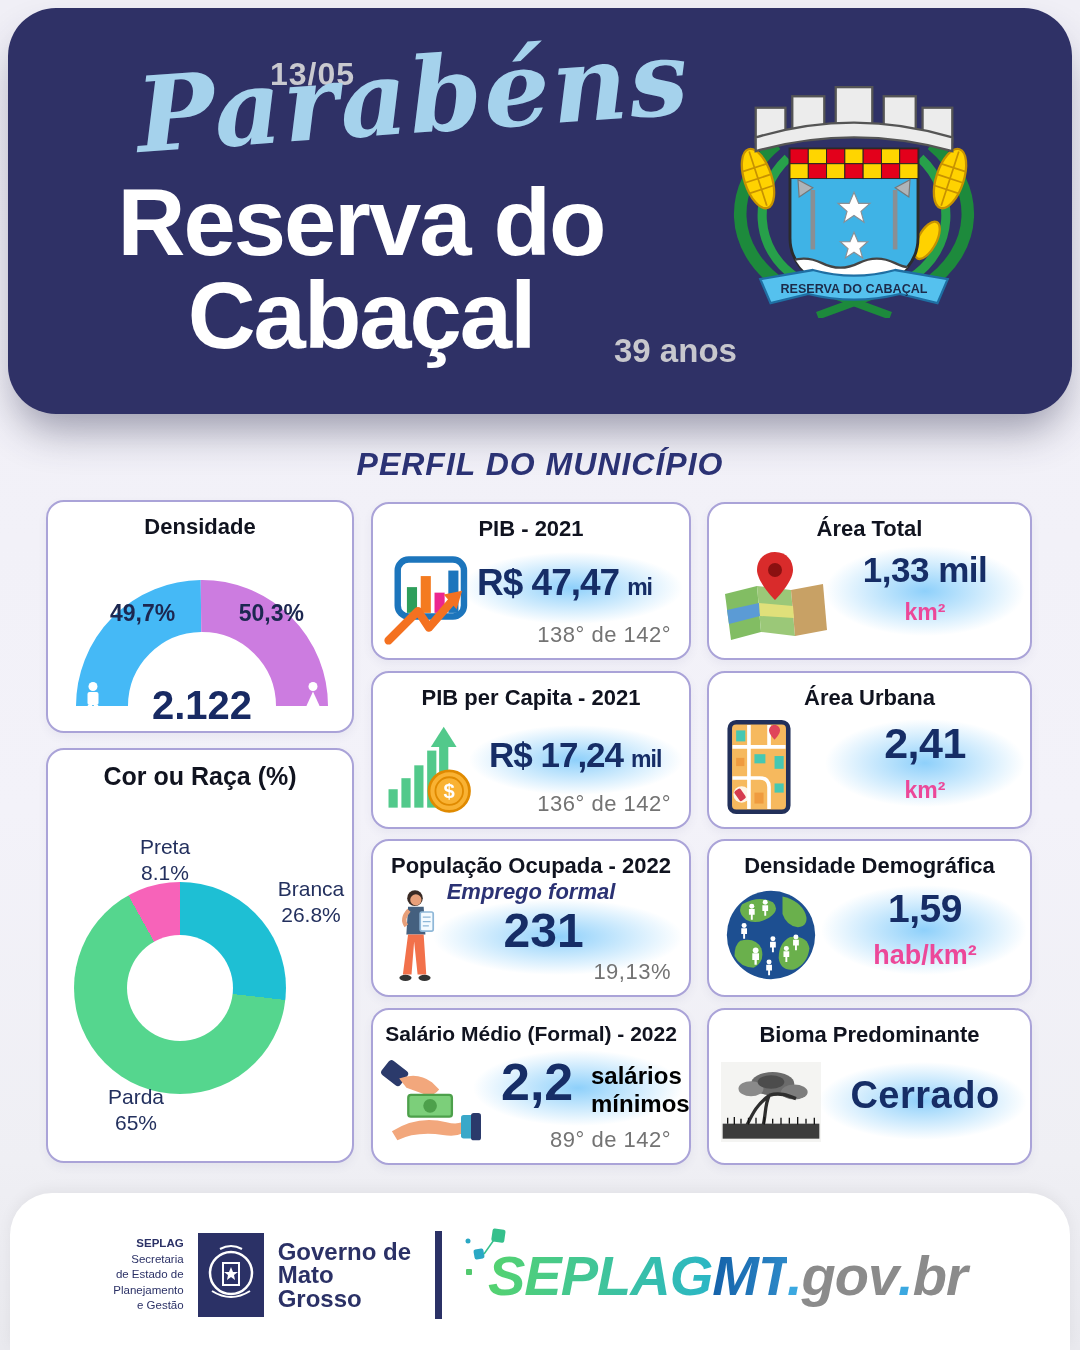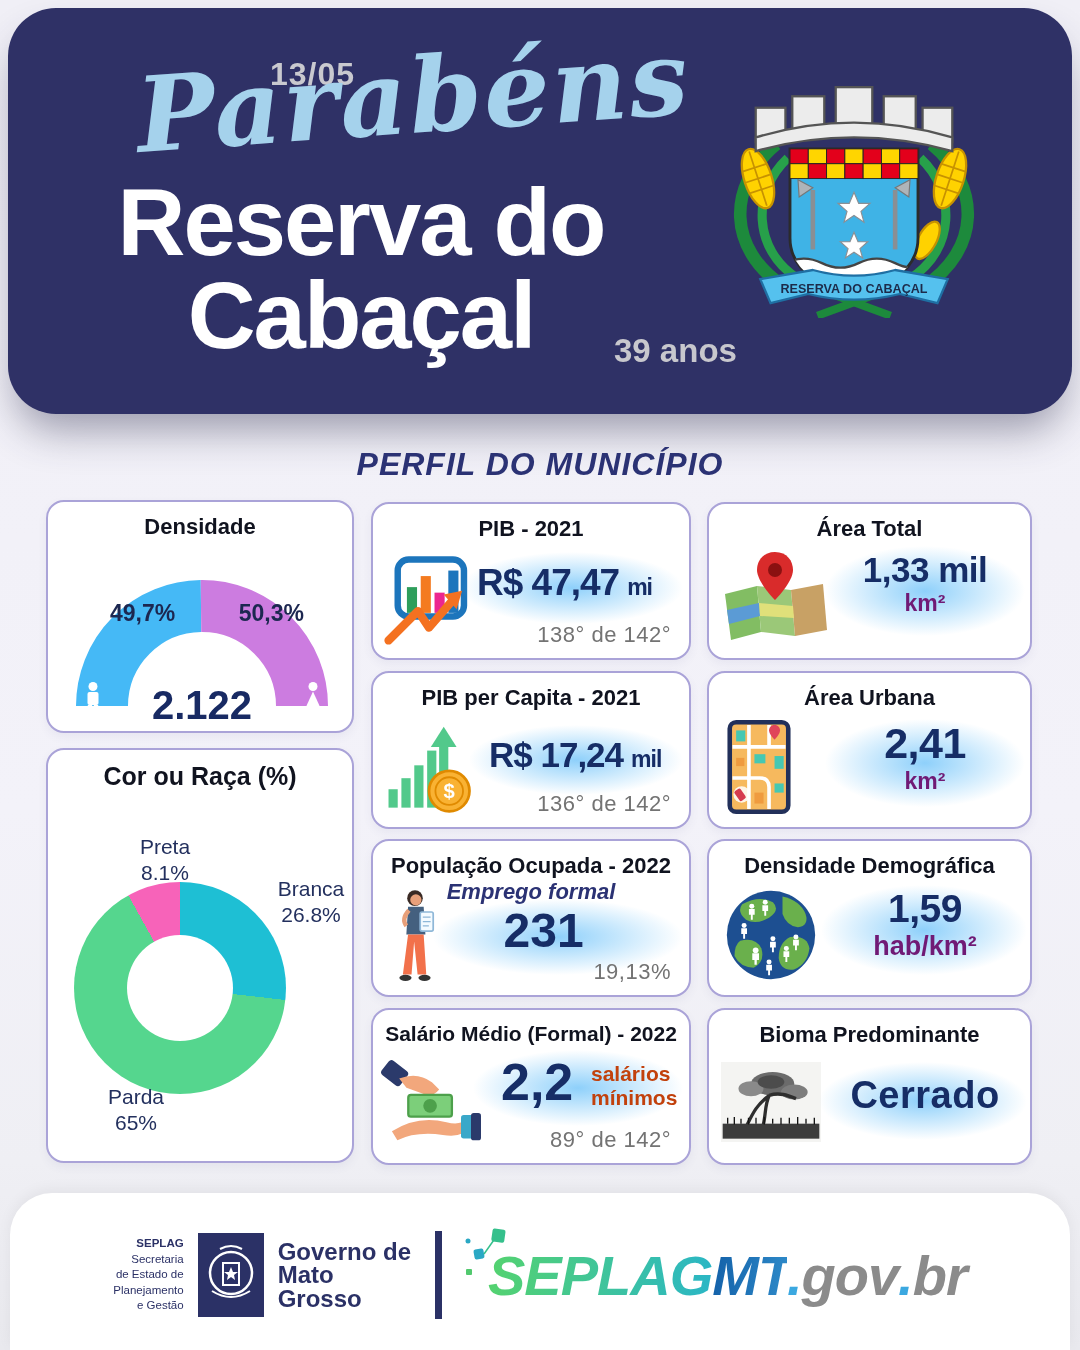--- a/index.html
+++ b/index.html
@@ -107,28 +107,28 @@
   #card-pibpc .val  { left:116px; top:62px; font-size:35px; letter-spacing:-1px;}
   .val .unit{ font-size:23px; font-weight:800; margin-left:8px; }
   .subtitle{
     position:absolute; left:60px; top:38px; width:100%; text-align:center;
     font-size:22px; font-style:italic; color:#2b3274; font-weight:600; left:0;
   }
   #card-pop .glow{ left:60px; top:58px; width:250px; height:76px; }
   #card-pop .val { left:0; top:62px; width:108%; text-align:center; font-size:48px; }
   #card-salario .glow{ left:100px; top:40px; width:210px; height:76px; }
   #card-salario .val { left:128px; top:42px; font-size:52px; }
-  .unit-stack{ position:absolute; left:218px; top:52px; z-index:2; font-size:21px; font-weight:600;
-    color:#c2410c; line-height:1.15; }
+  .unit-stack{ position:absolute; left:218px; top:52px; z-index:2; font-size:24px; font-weight:600;
+    color:#000000; line-height:1.15; }
 
   
   .r-icon{ position:absolute; left:10px; top:44px; width:112px; height:104px; }
   .rval{ position:absolute; left:120px; top:46px; width:192px; text-align:center; z-index:2; }
   .rval .big{ display:block; font-size:35px; font-weight:800; color:#162d66; letter-spacing:-0.5px;}
-  .rval .sub{ display:block; font-size:23px; font-weight:800; color:#701a75; margin-top:0; }
+  .rval .sub{ display:block; font-size:23px; font-weight:800; color:#ec4899; margin-top:9px; }
   #card-areatotal .glow{ left:116px; top:42px; width:200px; height:90px; }
   #card-areaurb  .glow{ left:116px; top:46px; width:200px; height:88px; }
   #card-areaurb  .rval .big{ font-size:43px; }
   #card-dens .glow{ left:112px; top:44px; width:206px; height:90px; }
   #card-dens .rval .big{ font-size:39px; }
   #card-dens .rval .sub{ font-size:27px; }
   #card-bioma .glow{ left:110px; top:52px; width:208px; height:78px; }
   #card-bioma .rval{ top:64px; }
   #card-bioma .rval .big{ font-size:38px; letter-spacing:.5px; }
 

